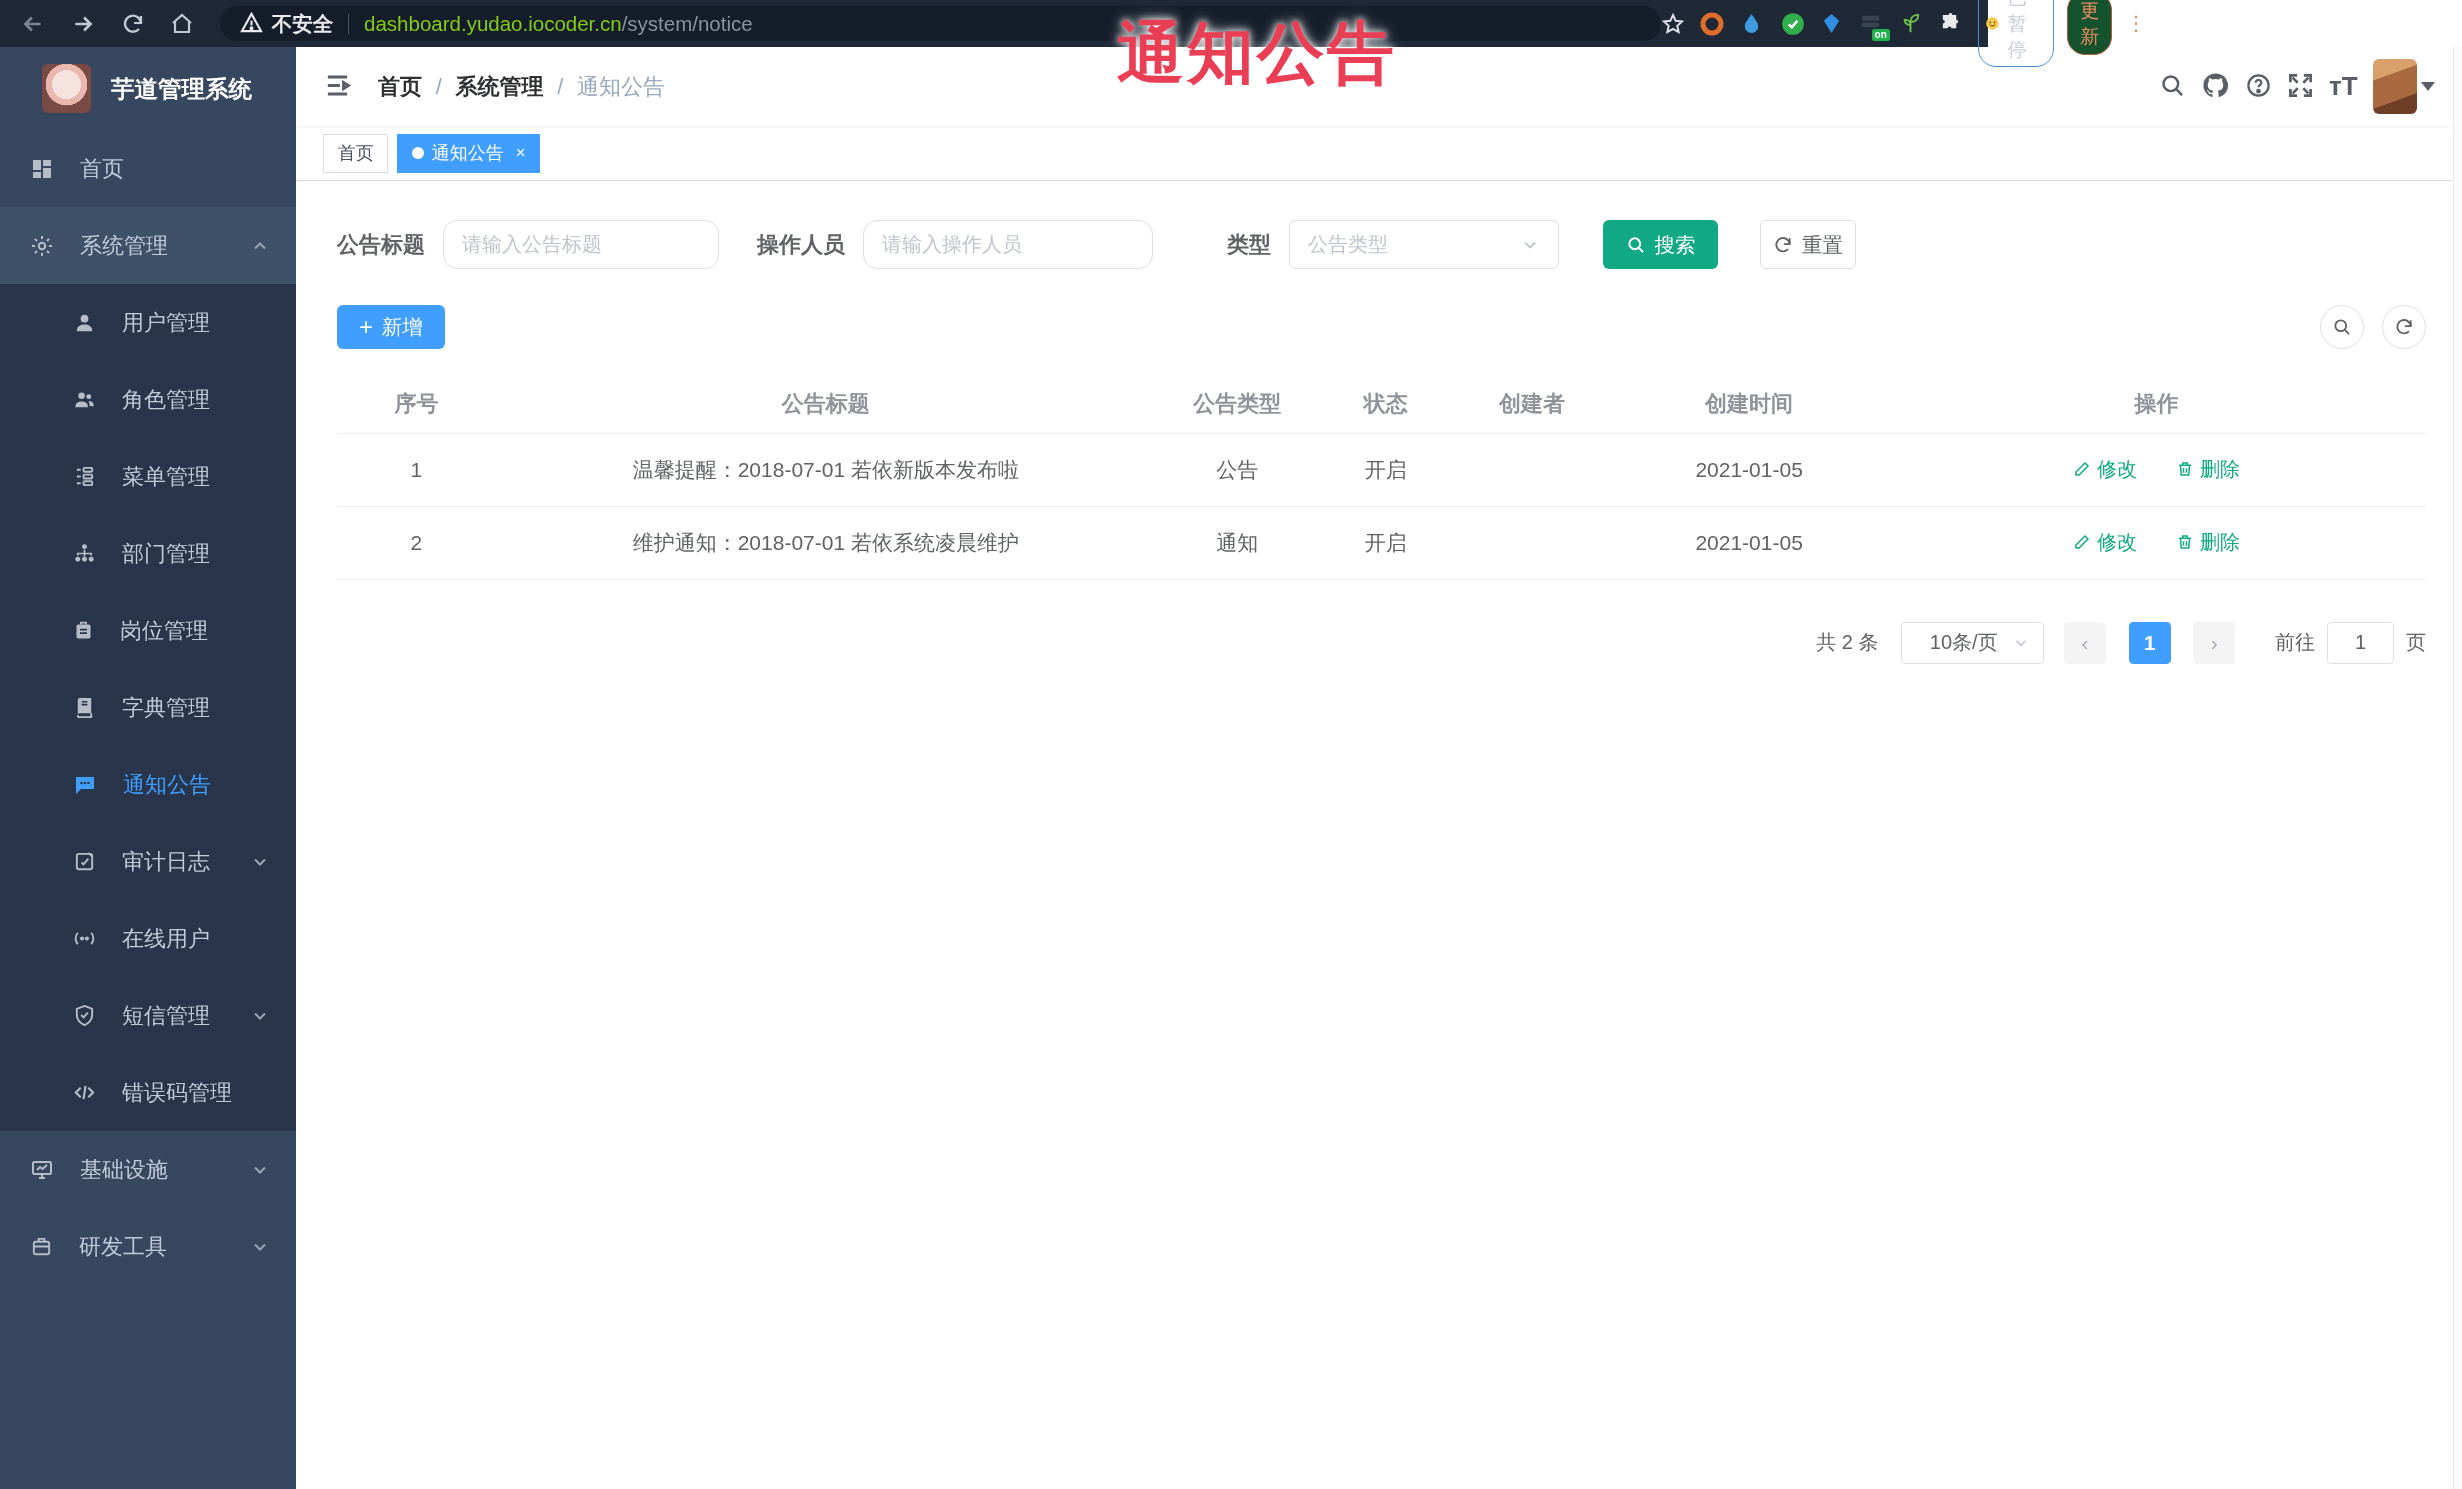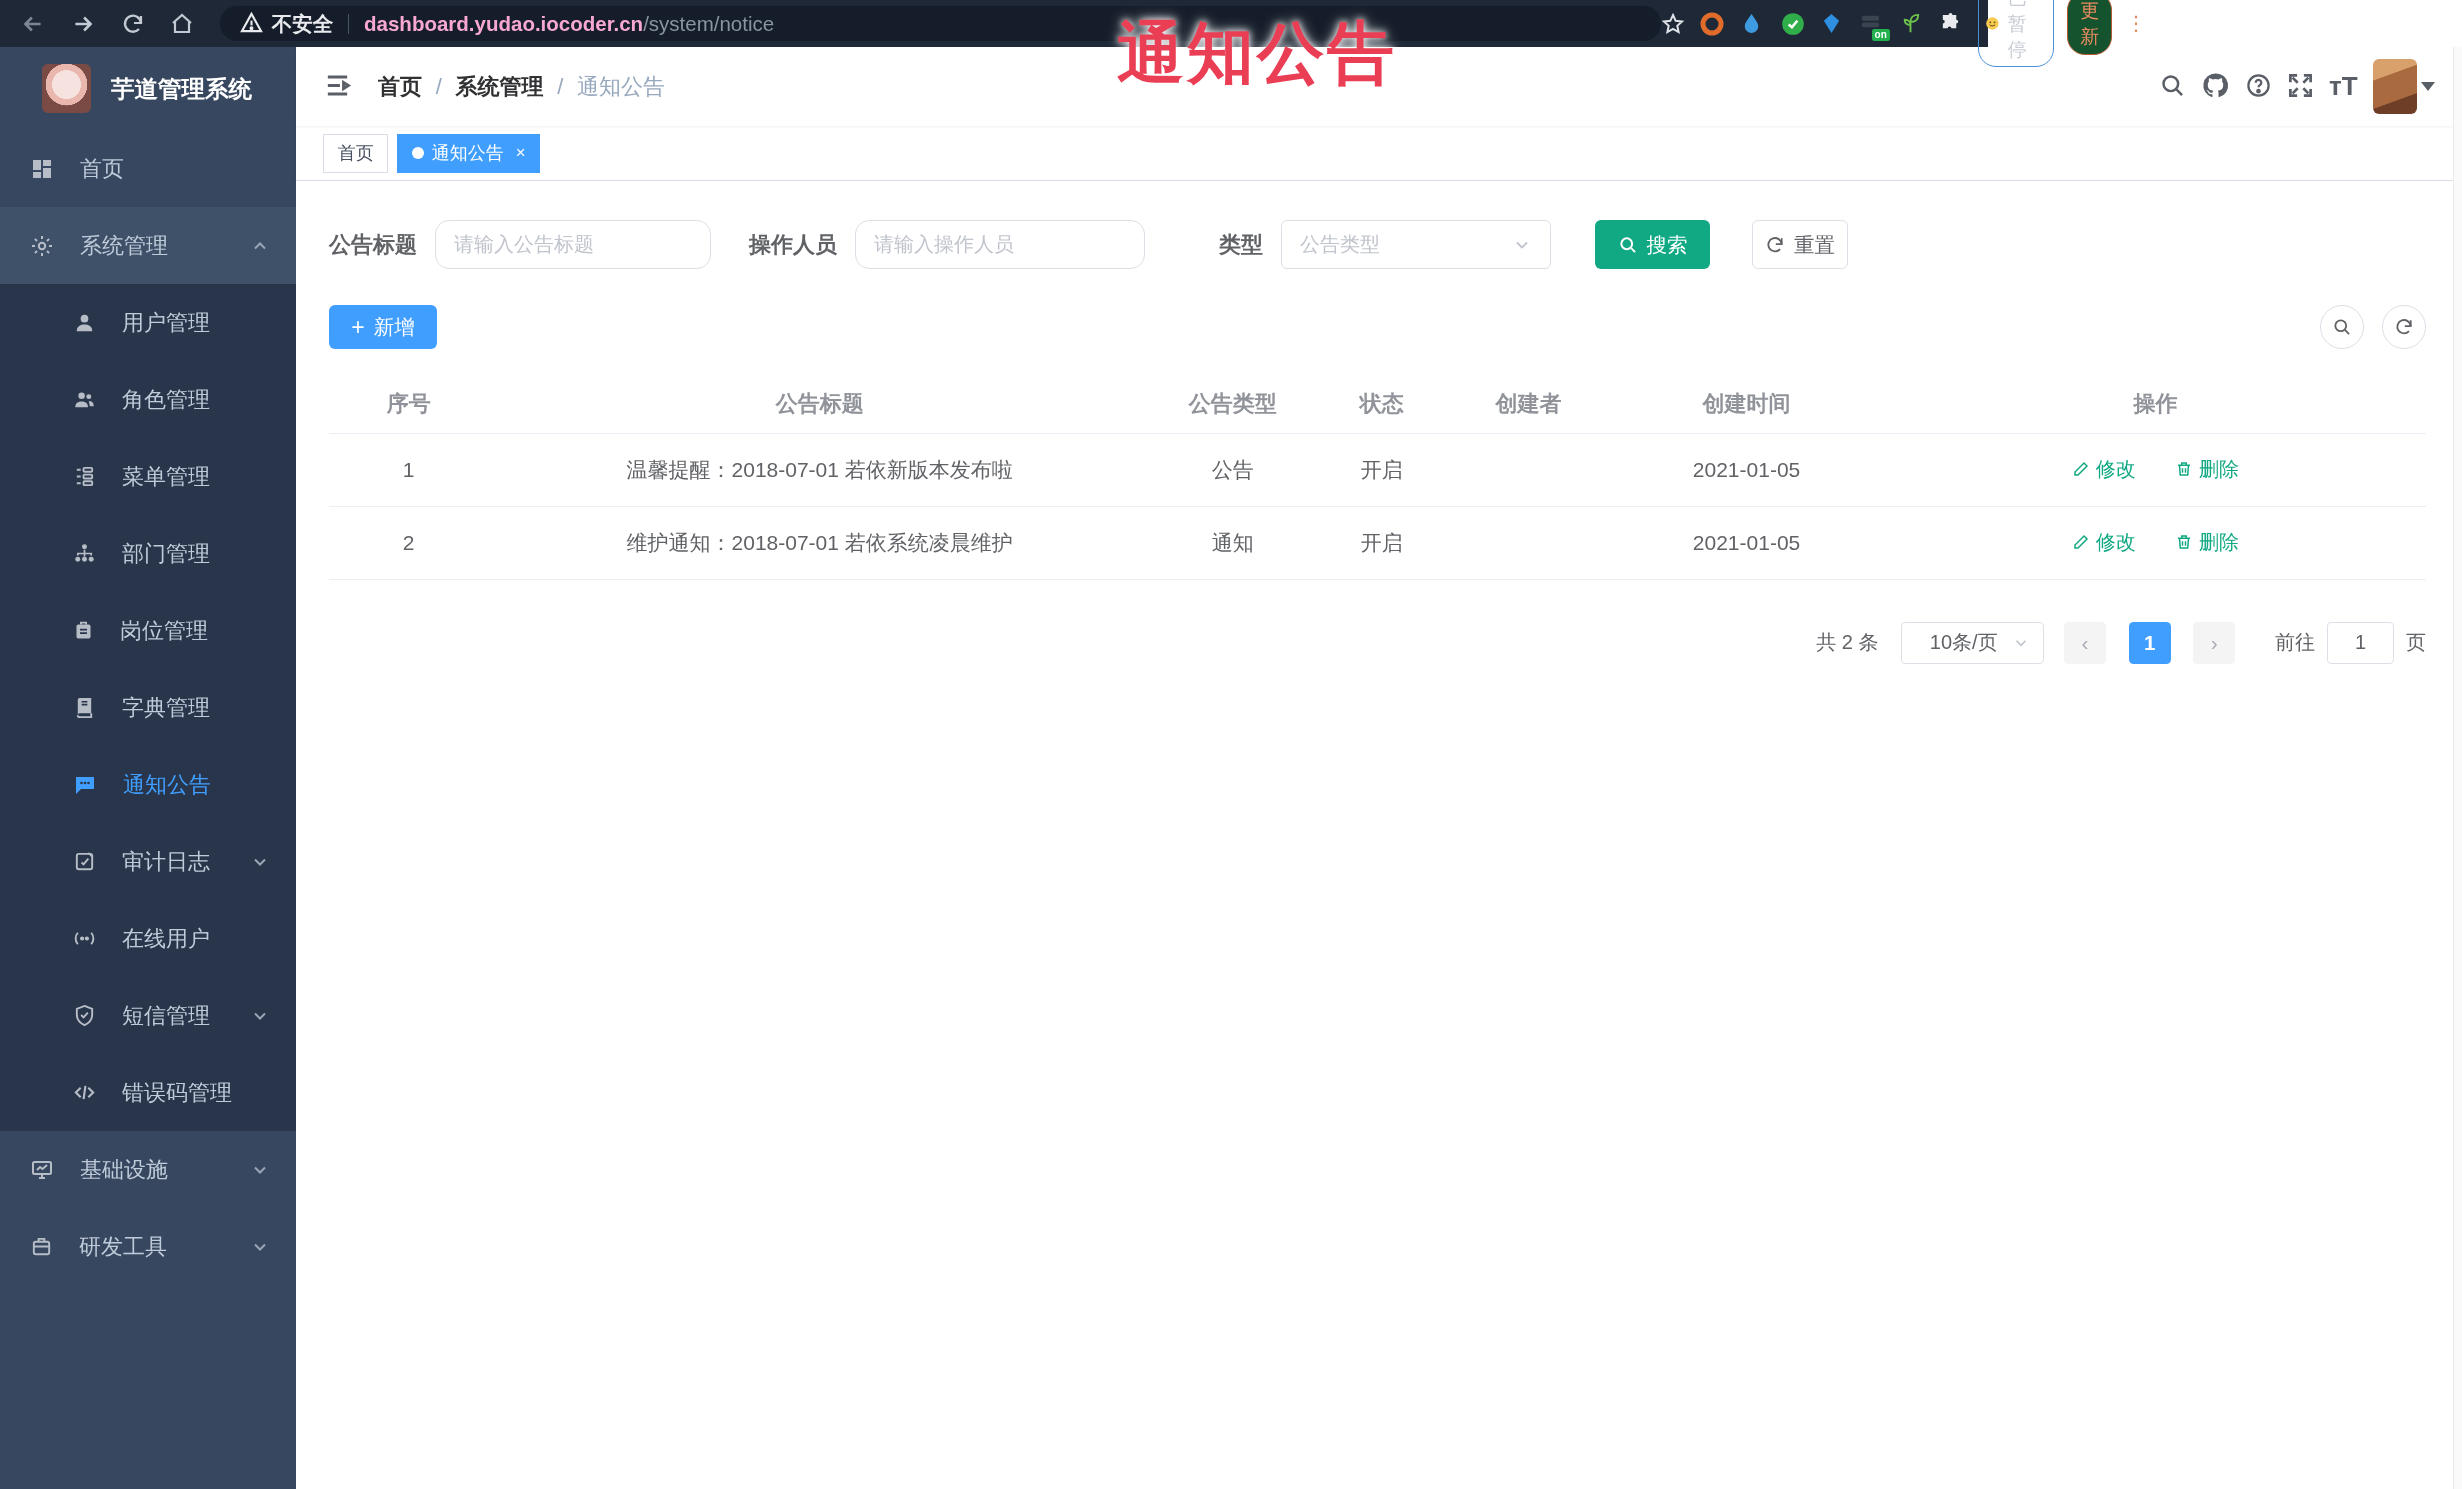--- a/index.html
+++ b/index.html
@@ -10,21 +10,21 @@
   .chrome { position:absolute; left:0; top:0; width:1988px; height:47px;
     background:#1e2836; display:flex; align-items:center; z-index:40; }
   .nav-ic { width:33px; height:33px; display:flex; align-items:center; justify-content:center;
     margin-left:16.7px; color:#c3c9d2; flex:0 0 auto; }
   .nav-ic.dim { color:#7d8694; }
   .url-pill { height:35px; flex:0 0 auto; width:1441px; margin-left:21px; background:#141d29;
     border-radius:17.4px; display:flex; align-items:center; padding:0 20px; }
   .warn-tri { color:#e8eaed; margin-right:9px; }
   .sec-label { color:#e8eaed; font-size:20.5px; font-weight:700; }
   .url-div { width:0.8px; height:20px; background:#4a5362; margin:0 15px; }
-  .url-domain { color:#f9a8d4; font-size:20.5px; font-weight:700; }
+  .url-domain { color:#84cc16; font-size:20.5px; font-weight:400; }
   .url-path { color:#8a93a1; font-size:20.5px; }
   .chrome-right { display:flex; align-items:center; margin-left:auto; margin-right:10.6px; gap:13.7px; }
   .ext { width:26px; height:26px; display:flex; align-items:center; justify-content:flex-start; position:relative; flex:0 0 auto;}
   .badge-on { position:absolute; right:-4.6px; bottom:-4.6px; background:#22b14c; color:#fff;
     font-size:10px; padding:0.8px 3px; border-radius:2.3px; font-weight:700; }
   .pause-pill { display:flex; align-items:center; gap:7.6px; border:1.5px solid #4a90d9;
     border-radius:18px; padding:3px 13.7px 3px 6px; color:#c7ccd4; font-size:19px; }
   .update-pill { display:flex; align-items:center; gap:10.6px; border:1.5px solid #b35b33;
     border-radius:18px; padding:4.6px 12px; color:#e98a5f; font-size:19px; font-weight:400; background:#14532d;}
   .dots { color:#e98a5f; font-size:20px; letter-spacing:0; line-height:7.6px; }
@@ -68,21 +68,21 @@
     border-top:9px solid #5a5e66; margin-left:-10.6px; }
 
   .tabbar { height:55px; background:#fff; border-bottom:0.8px solid #d8dce5;
     box-shadow:0 0.8px 2.3px 0 rgba(0,0,0,.08); display:flex; align-items:center; gap:9px; padding:0 27px; }
   .tag { height:39px; display:flex; align-items:center; padding:0 13.7px; border:0.8px solid #d8dce5;
     background:#fff; color:#495060; font-size:18px; gap:7.6px; cursor:pointer; }
   .tag.active { background:#409eff; border-color:#409eff; color:#fff; }
   .tag .dot { width:12px; height:12px; border-radius:50%; background:#fff; }
   .tag .x { font-size:16.7px; margin-left:4.6px; }
 
-  .content { flex:1 1 auto; padding:39px 36px 0 33px; background:#fff; }
+  .content { flex:1 1 auto; padding:39px 36px 0 33px; background:#fff;margin-left:8px; }
 
   
   .filters { display:flex; align-items:center; flex-wrap:nowrap; }
   .f-label { font-size:22px; color:#606266; font-weight:700; margin-right:18px; white-space:nowrap; }
   .f-input { height:49px; border:0.8px solid #dcdfe6; border-radius:14px; font-size:20px; color:#606266;
     padding:0 18px; outline:none; background:#fff; font-family:inherit; }
   .f-input::placeholder { color:#c0c4cc; }
   .inp-title { width:276px; margin-right:38px; }
   .inp-oper { width:290px; margin-right:74px; }
   .sel { width:270px; height:49px; border:0.8px solid #dcdfe6; border-radius:6px; display:flex;

